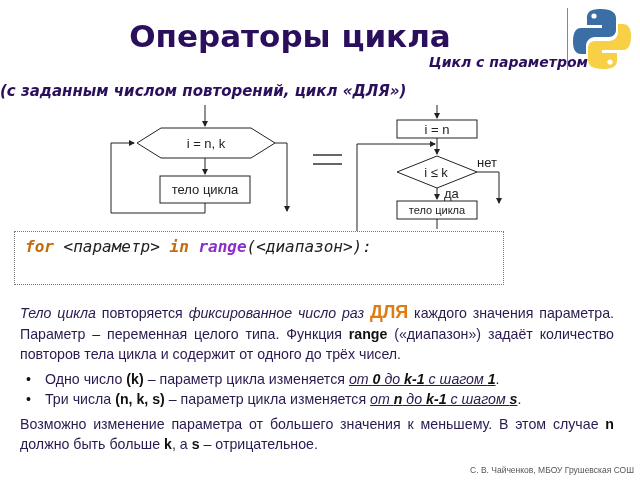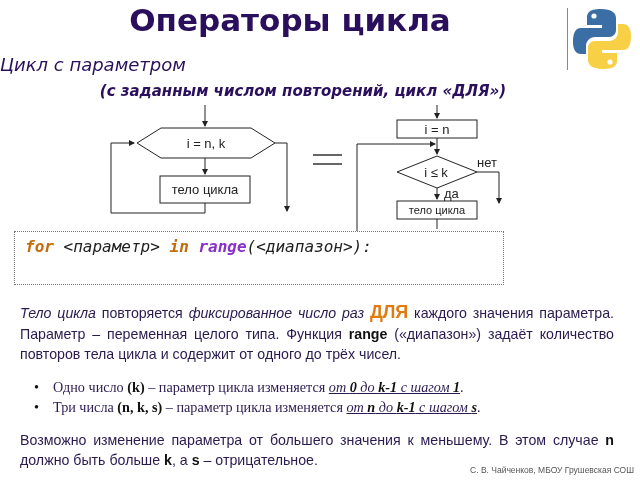--- a/index.html
+++ b/index.html
@@ -2,32 +2,32 @@
 <html><head>
 <meta charset="utf-8">
 <style>
   html, body { margin: 0; padding: 0; }
   body {
     width: 640px; height: 480px; position: relative; overflow: hidden;
     background: #ffffff;
     font-family: "Liberation Sans", "DejaVu Sans", sans-serif;
   }
   .title {
-    position: absolute; left: 0; width: 580px; top: 2px;
+    position: absolute; left: 0; width: 580px; top: 18px;
     text-align: center; font-size: 31px; font-weight: bold;
     color: #2a0f5c; font-family: "DejaVu Sans", sans-serif;
   }
   .subtitle {
     position: absolute; left: 0; width: 588px; top: 54px;
-    text-align: left; font-size: 18px; font-weight: normal; font-style: italic;
+    text-align: right; font-size: 14px; font-weight: bold; font-style: italic;
     color: #2a0f5c; font-family: "DejaVu Sans", sans-serif;
   }
   .subtitle2 {
     position: absolute; left: 0; width: 606px; top: 82px;
-    text-align: center; font-size: 15px; font-weight: bold; font-style: italic;
+    text-align: left; font-size: 15px; font-weight: bold; font-style: italic;
     color: #2a0f5c; font-family: "DejaVu Sans", sans-serif;
   }
   .vline { position: absolute; left: 567px; top: 8px; width: 1px; height: 62px; background: #888; }
   .logo { position: absolute; left: 572px; top: 6px; width: 60px; height: 66px; }
 
   svg.diagram { position: absolute; left: 0; top: 100px; }
   .diag-text { font-family: "Liberation Sans", sans-serif; font-size: 13px; fill: #222; }
 
   .code-box {
     position: absolute; left: 14px; top: 231px; width: 490px; height: 54px;
@@ -40,21 +40,21 @@
   .kw-range { color: #8b2fc9; font-weight: bold; }
   .code-line2 { padding-left: 48px; }
 
   .text {
     position: absolute; left: 20px; width: 594px; top: 302px;
     font-size: 14.2px; line-height: 20.5px; color: #2a1a4e; text-align: justify;
   }
   .text i { font-style: italic; }
   .dlya { color: #e07b10; font-weight: bold; font-size: 18px; }
   .bold { font-weight: bold; color: #111; }
-  ul.bullets { margin: 12px; padding: 0; list-style: none; font-family: Liberation Serif, serif; }
+  ul.bullets { margin: 4px; padding: 0; list-style: none; }
   ul.bullets li { position: relative; padding-left: 21px; }
   ul.bullets li::before { content: "•"; position: absolute; left: 2px; color: #111; }
   .range-u { font-style: italic; text-decoration: underline; }
   .range-u b { color: #111; }
   .footer {
     position: absolute; right: 6px; top: 465px;
     font-size: 8.5px; color: #555;
   }
 </style>
 </head>

